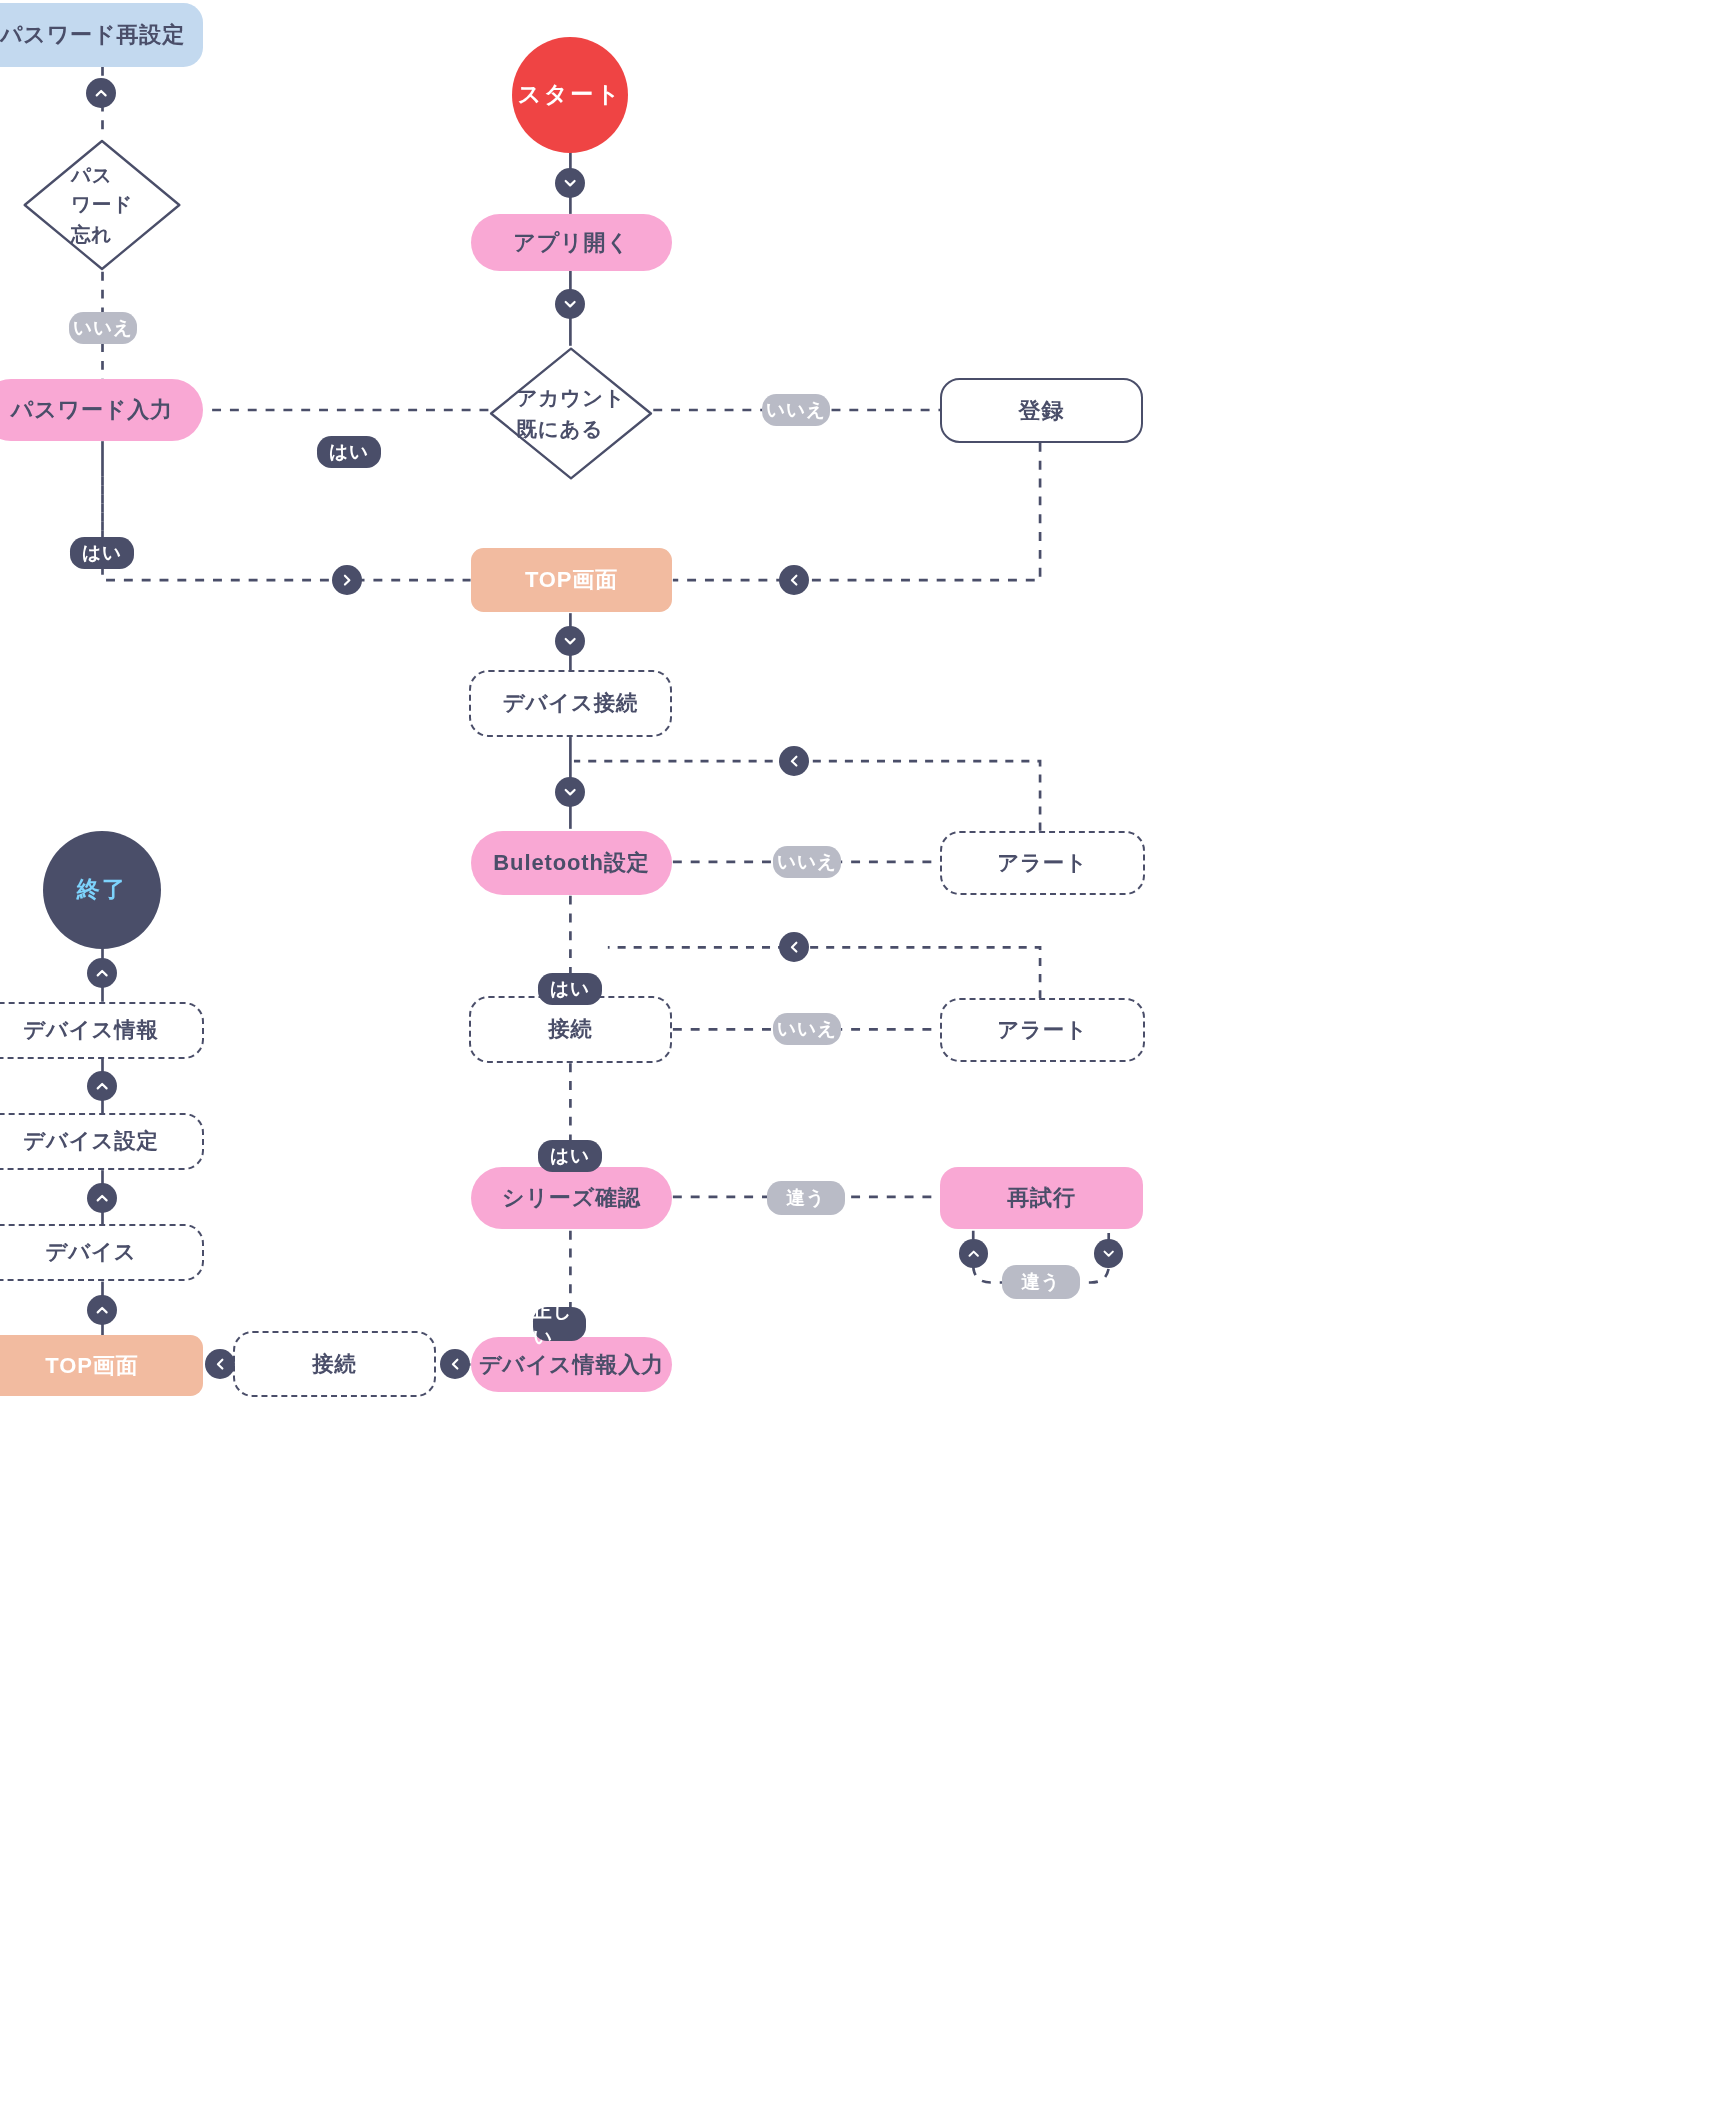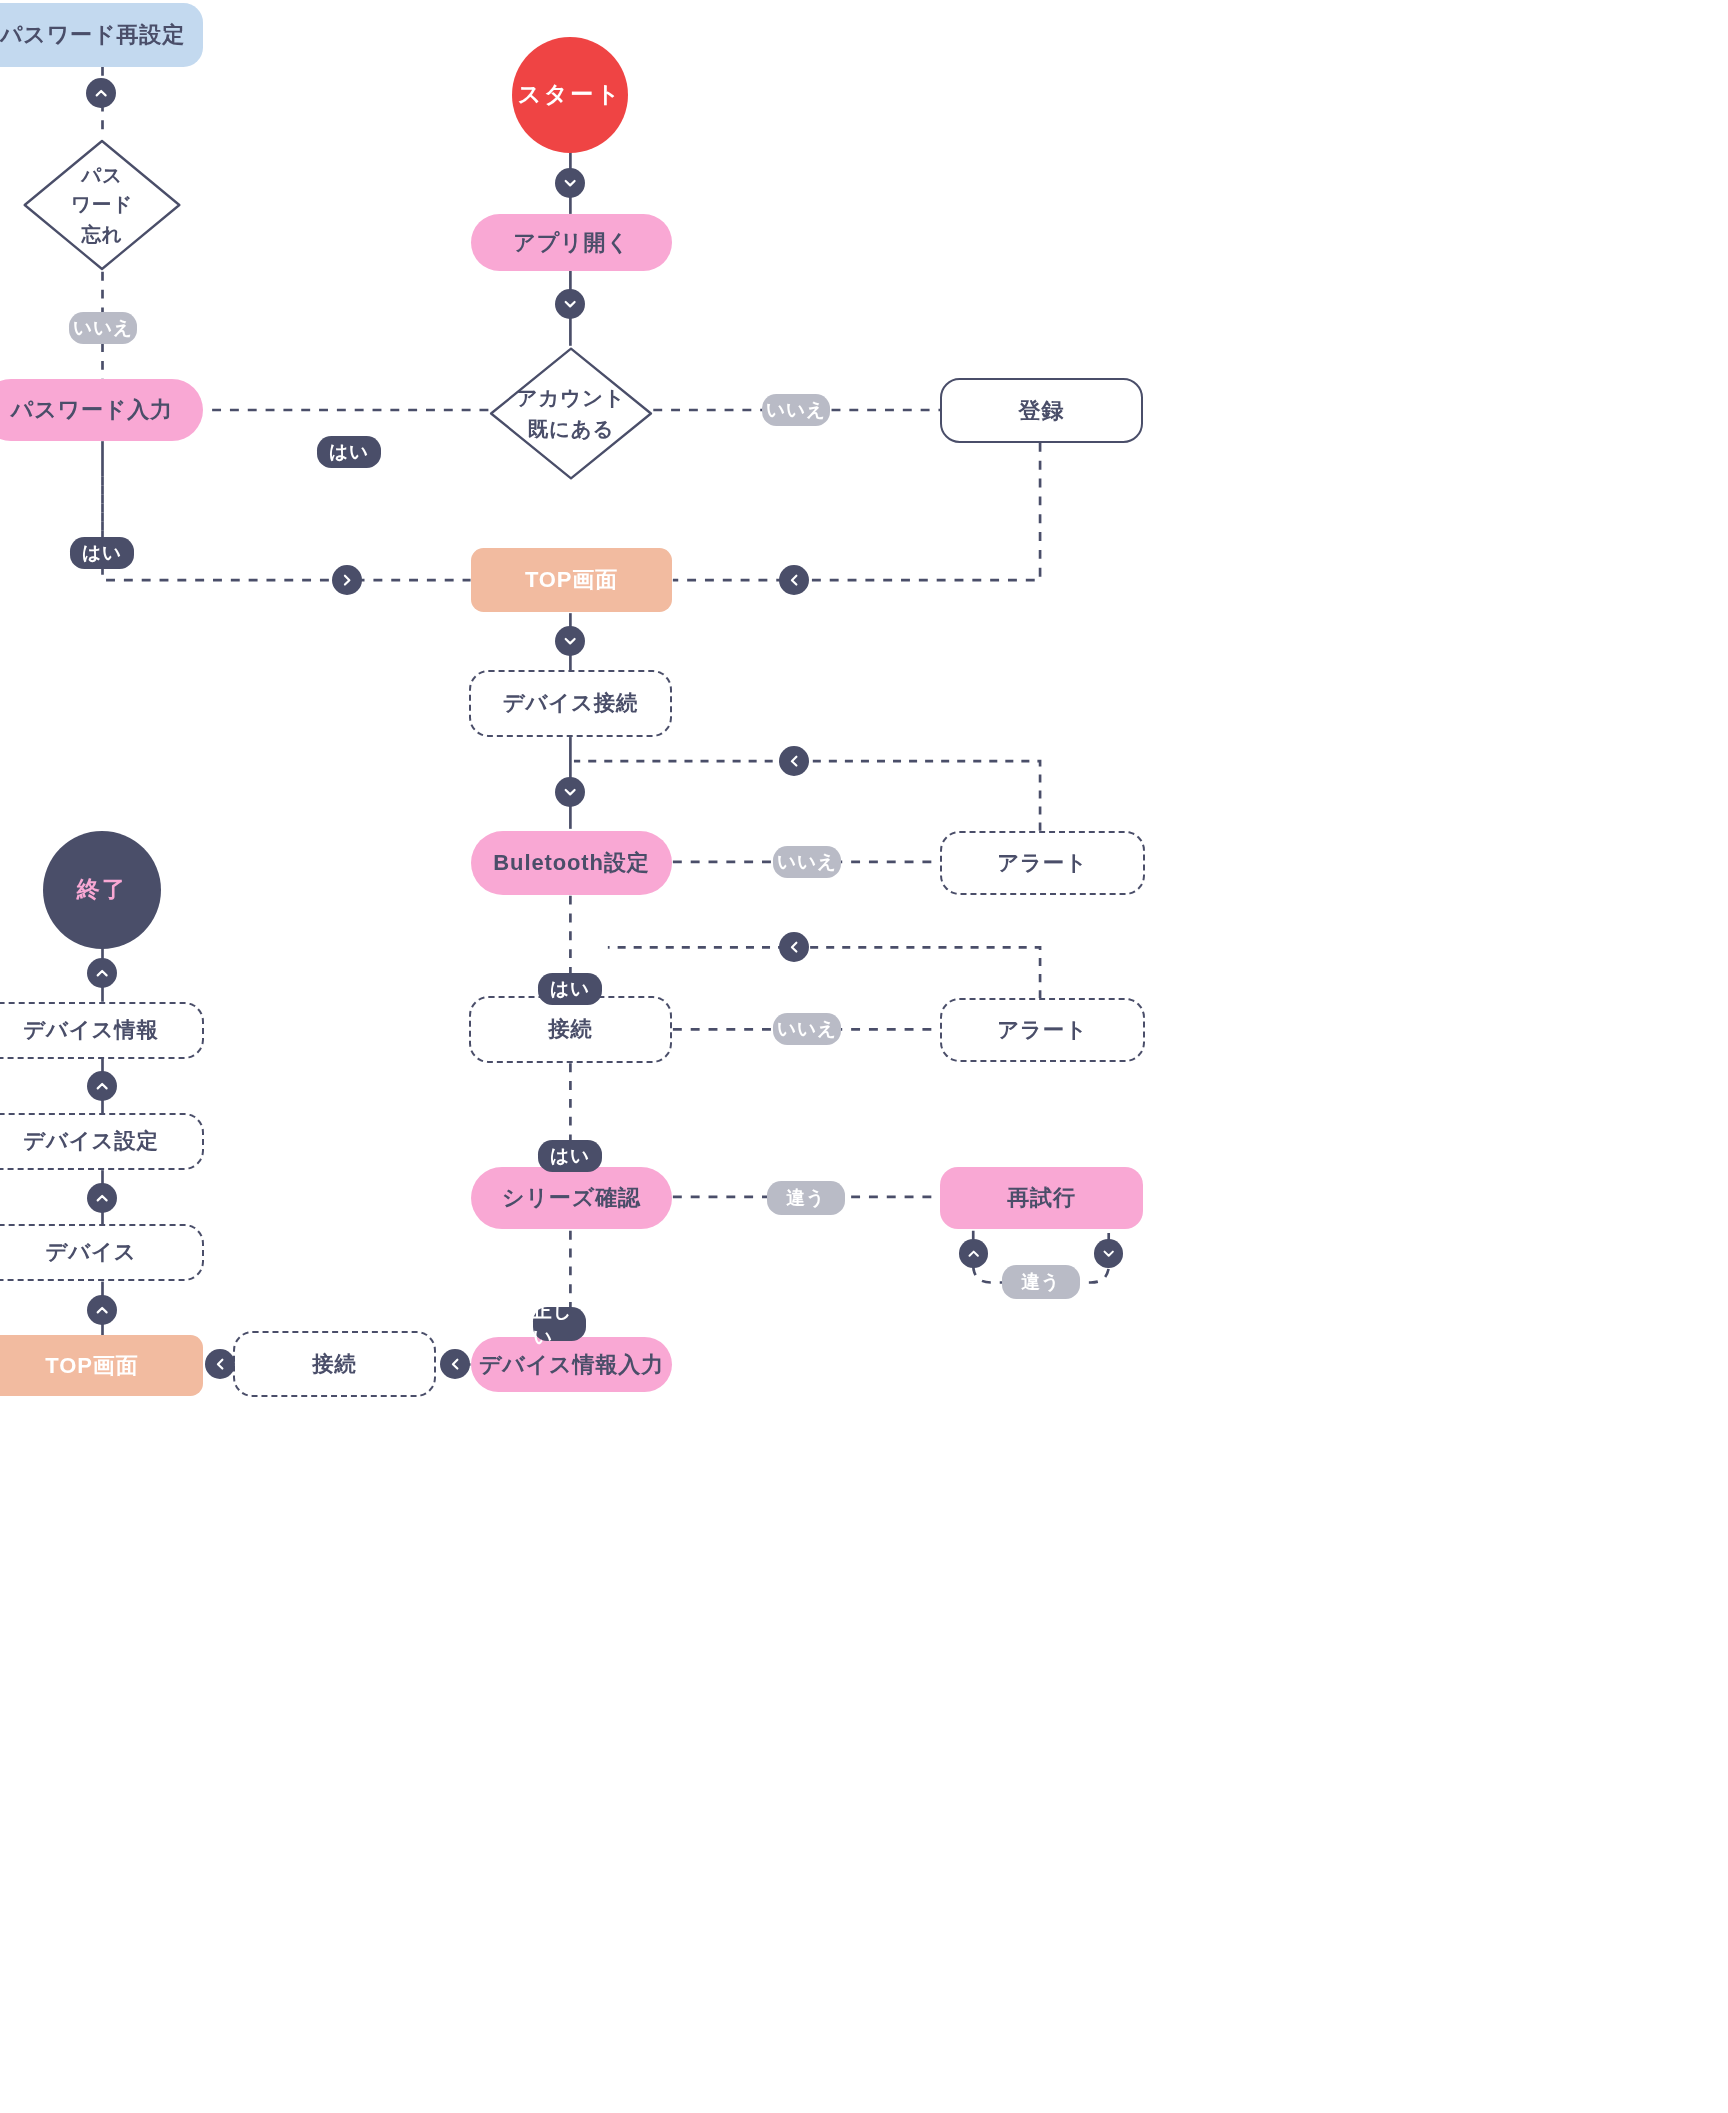--- a/index.html
+++ b/index.html
@@ -35,21 +35,21 @@
     letter-spacing:0.04em;
     line-height:1.35;
     white-space:pre-line;
   }
   .n-pill{        
     border-radius:19.6px;
   }
   .n-lav{ background:#f9a8d4; }
   .n-blue{ background:#c3d9ef; }
   .n-peach{ background:#f2bba0; color:#ffffff; }
-  .n-dark-circle{ background:#4a4e69; color:#f9a8d4; border-radius:50%; }
+  .n-dark-circle{ background:#4a4e69; color:#7dd3fc; border-radius:50%; }
   .n-peach-circle{ background:#ef4444; color:#ffffff; border-radius:50%;text-align:right; }
   .n-dashed{
     background:#ffffff;
     border:2.7px dashed #4a4e69;
     border-radius:19.6px;
   }
   .n-solid-outline{
     background:#ffffff;
     border:2.2px solid #4a4e69;
     border-radius:19.6px;
@@ -63,21 +63,20 @@
   }
   .diamond .dshape{
     position:absolute;
     left:0;top:0;width:100%;height:100%;
   }
   .diamond .dlabel{
     position:relative;
     z-index:2;
     color:#4a4e69;
     font-weight:bold;
-    text-align:center;
     line-height:1.5;
     white-space:pre-line;
     letter-spacing:0.04em;
   }
   
   .elabel{
     position:absolute;
     box-sizing:border-box;
     display:flex;
     align-items:center;

